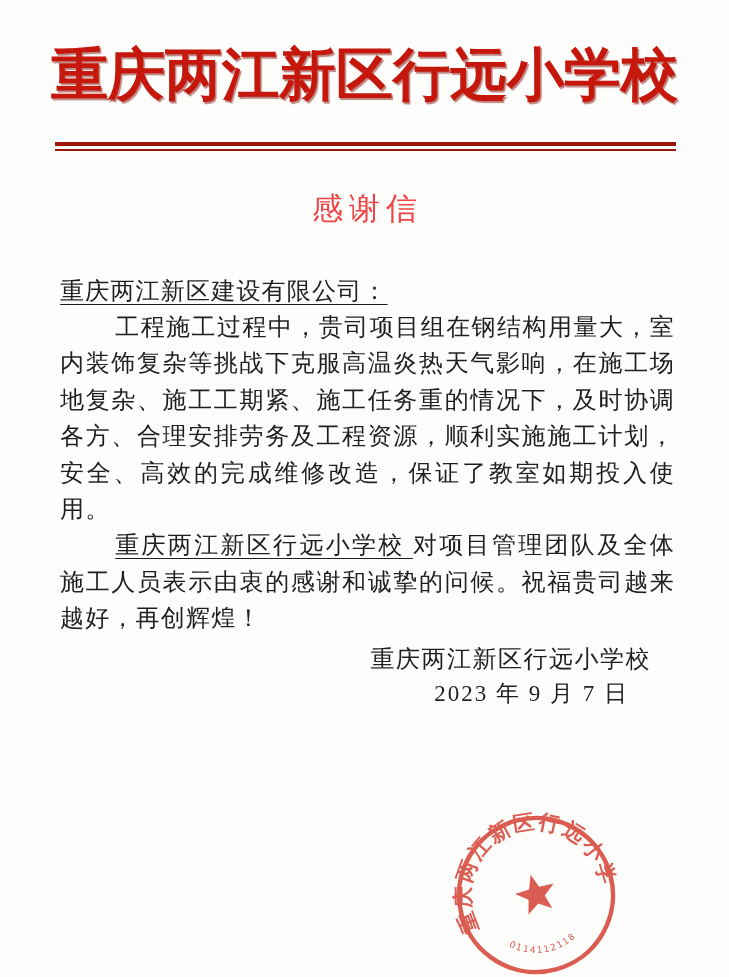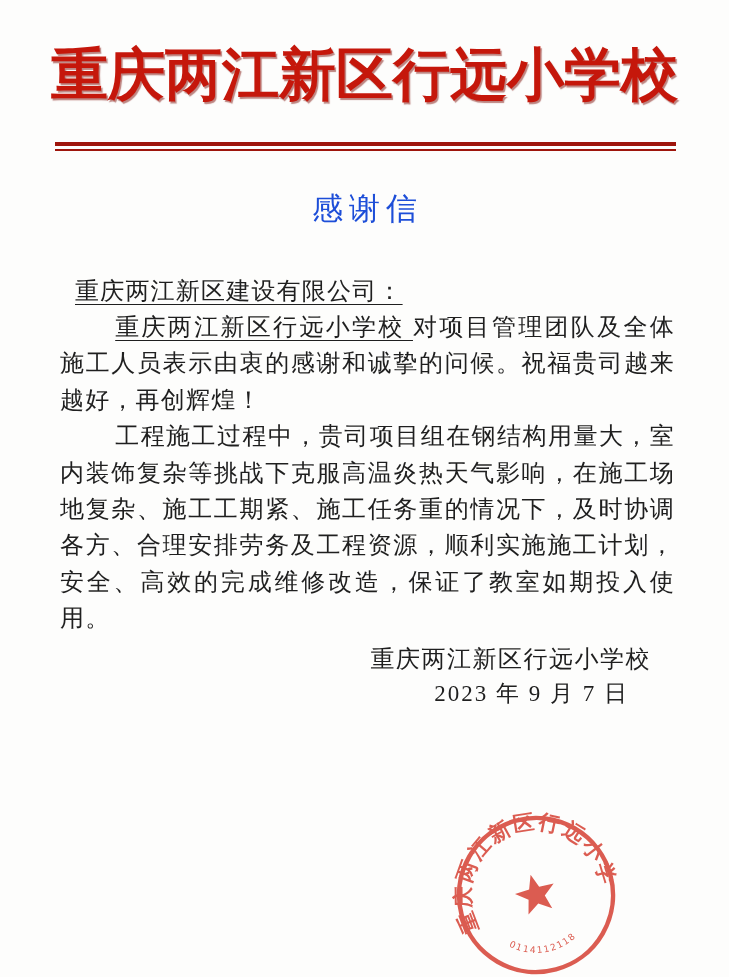--- a/index.html
+++ b/index.html
@@ -33,32 +33,32 @@
   .rule-thick{height:4px;background:var(--rule_red);}
   .rule-thin{height:2px;background:var(--rule_red);margin-top:3px;}
   
   .letter-title{
     margin-top:37px;
     text-align:center;
     font-size:31px;
     font-weight:normal;
     letter-spacing:6px;
     text-indent:6px;
-    color:#1d4ed8;
+    color:#ef4444;
   }
   
   .letter-body{
     margin:43px 54px 0 60px;
     font-size:24px;
     line-height:36.4px;
     letter-spacing:1.2px;
     text-align:justify;
   }
   .letter-body p{text-align:justify;}
-  .recipient{text-align:left;margin-left:15px;}
+  .recipient{text-align:left;}
   .para{text-indent:2.3em;}
   .u{
     text-decoration:underline;
     text-underline-offset:5px;
     text-decoration-thickness:1px;
   }
   
   .sig-block{margin:4px 0 0;}
   .sig-name{
     text-align:right;
@@ -111,23 +111,23 @@
       <div class="rule-thin"></div>
     </div>
   </header>
 
   <h2 class="letter-title">感谢信</h2>
 
   <main class="letter-body">
     <p class="recipient"><span class="u">重庆两江新区建设有限公司：</span></p>
 
 
+    <p class="para">工程施工过程中，贵司项目组在钢结构用量大，室内装饰复杂等挑战下克服高温炎热天气影响，在施工场地复杂、施工工期紧、施工任务重的情况下，及时协调各方、合理安排劳务及工程资源，顺利实施施工计划，安全、高效的完成维修改造，保证了教室如期投入使用。</p>
+
     <p class="para"><span class="u">重庆两江新区行远小学校 </span><span>对项目管理团队及全体施工人员表示由衷的感谢和诚挚的问候。祝福贵司越来越好，再创辉煌！</span></p>
-
-    <p class="para">工程施工过程中，贵司项目组在钢结构用量大，室内装饰复杂等挑战下克服高温炎热天气影响，在施工场地复杂、施工工期紧、施工任务重的情况下，及时协调各方、合理安排劳务及工程资源，顺利实施施工计划，安全、高效的完成维修改造，保证了教室如期投入使用。</p>
   </main>
 
   <div class="sig-block">
     <div class="sig-name">重庆两江新区行远小学校</div>
     <div class="sig-date">2023 年 9 月 7 日</div>
   </div>
 
   <svg class="stamp" width="170" height="170" viewBox="0 0 170 170" xmlns="http://www.w3.org/2000/svg">
     <defs>
       <path id="arcTop" d="M 22.2 105.4 A 66 66 0 1 1 147.8 105.4" fill="none"></path>

